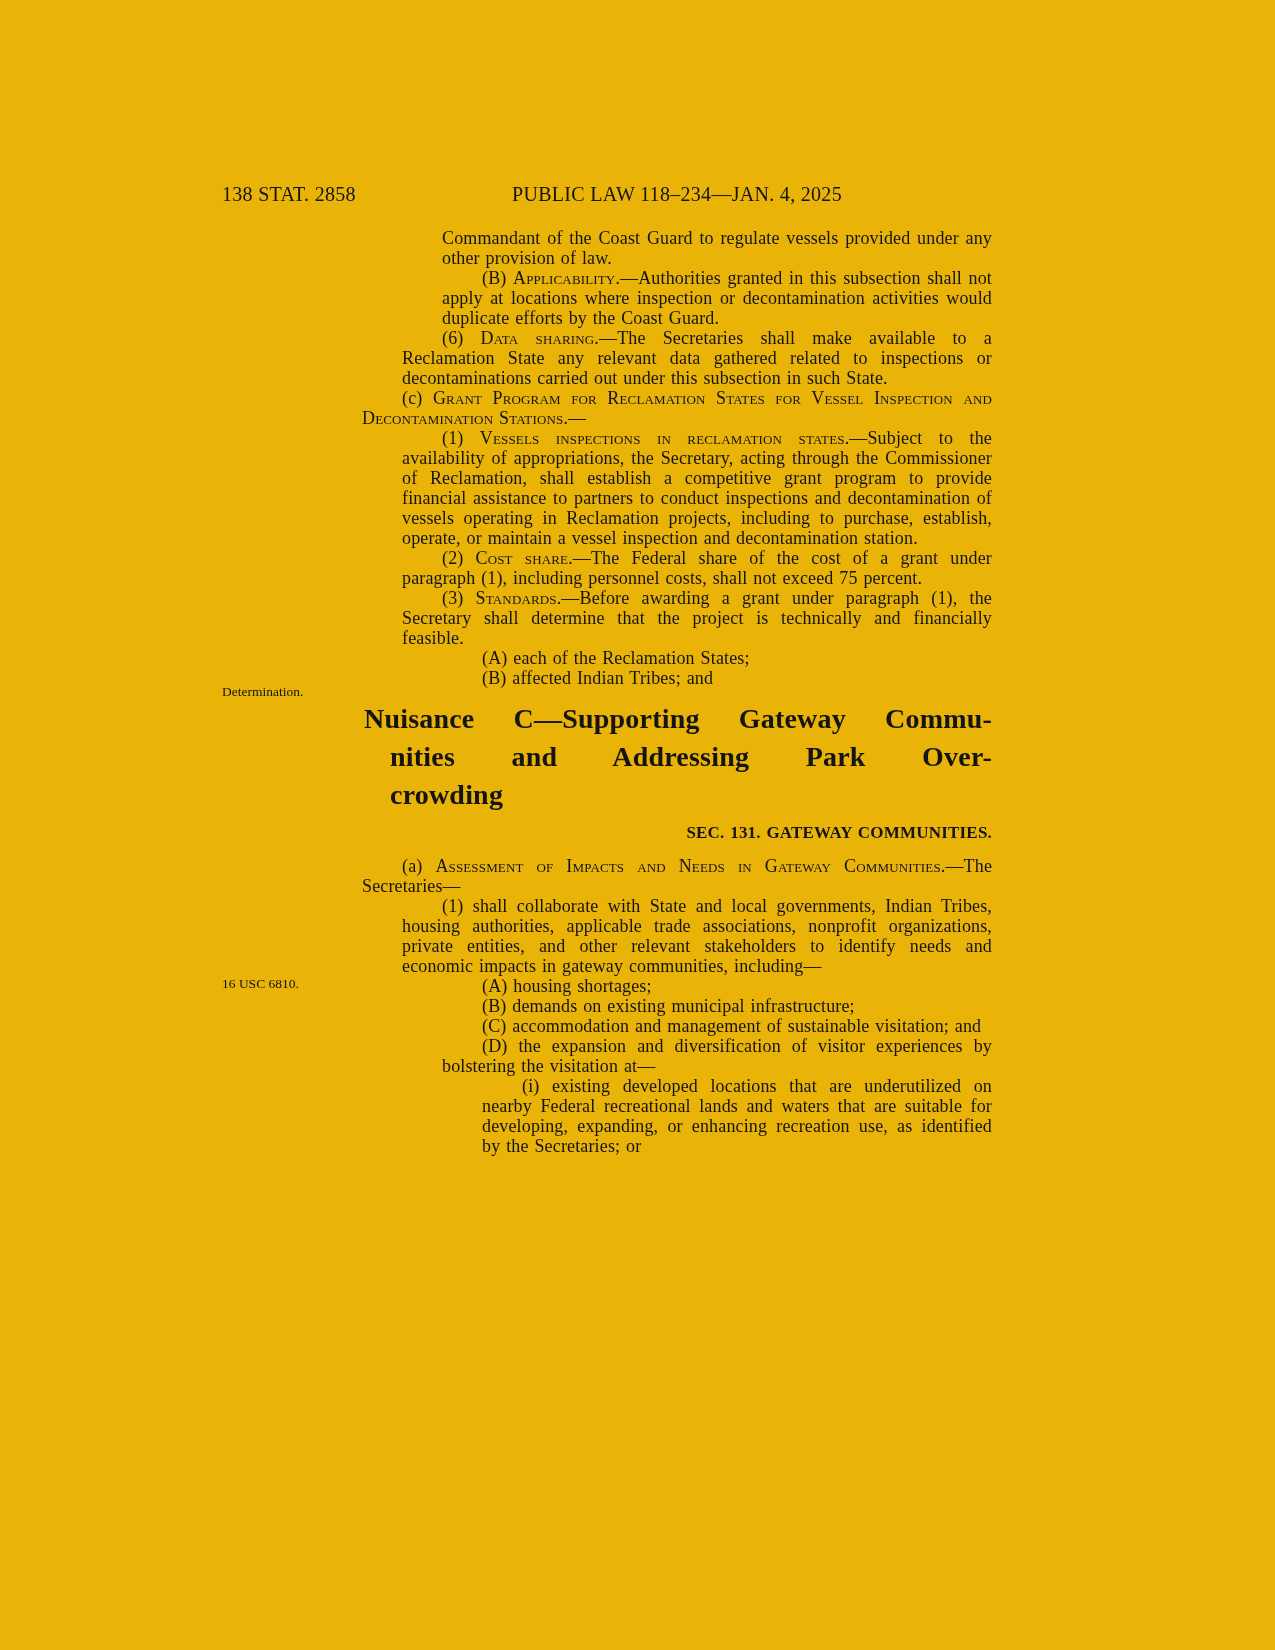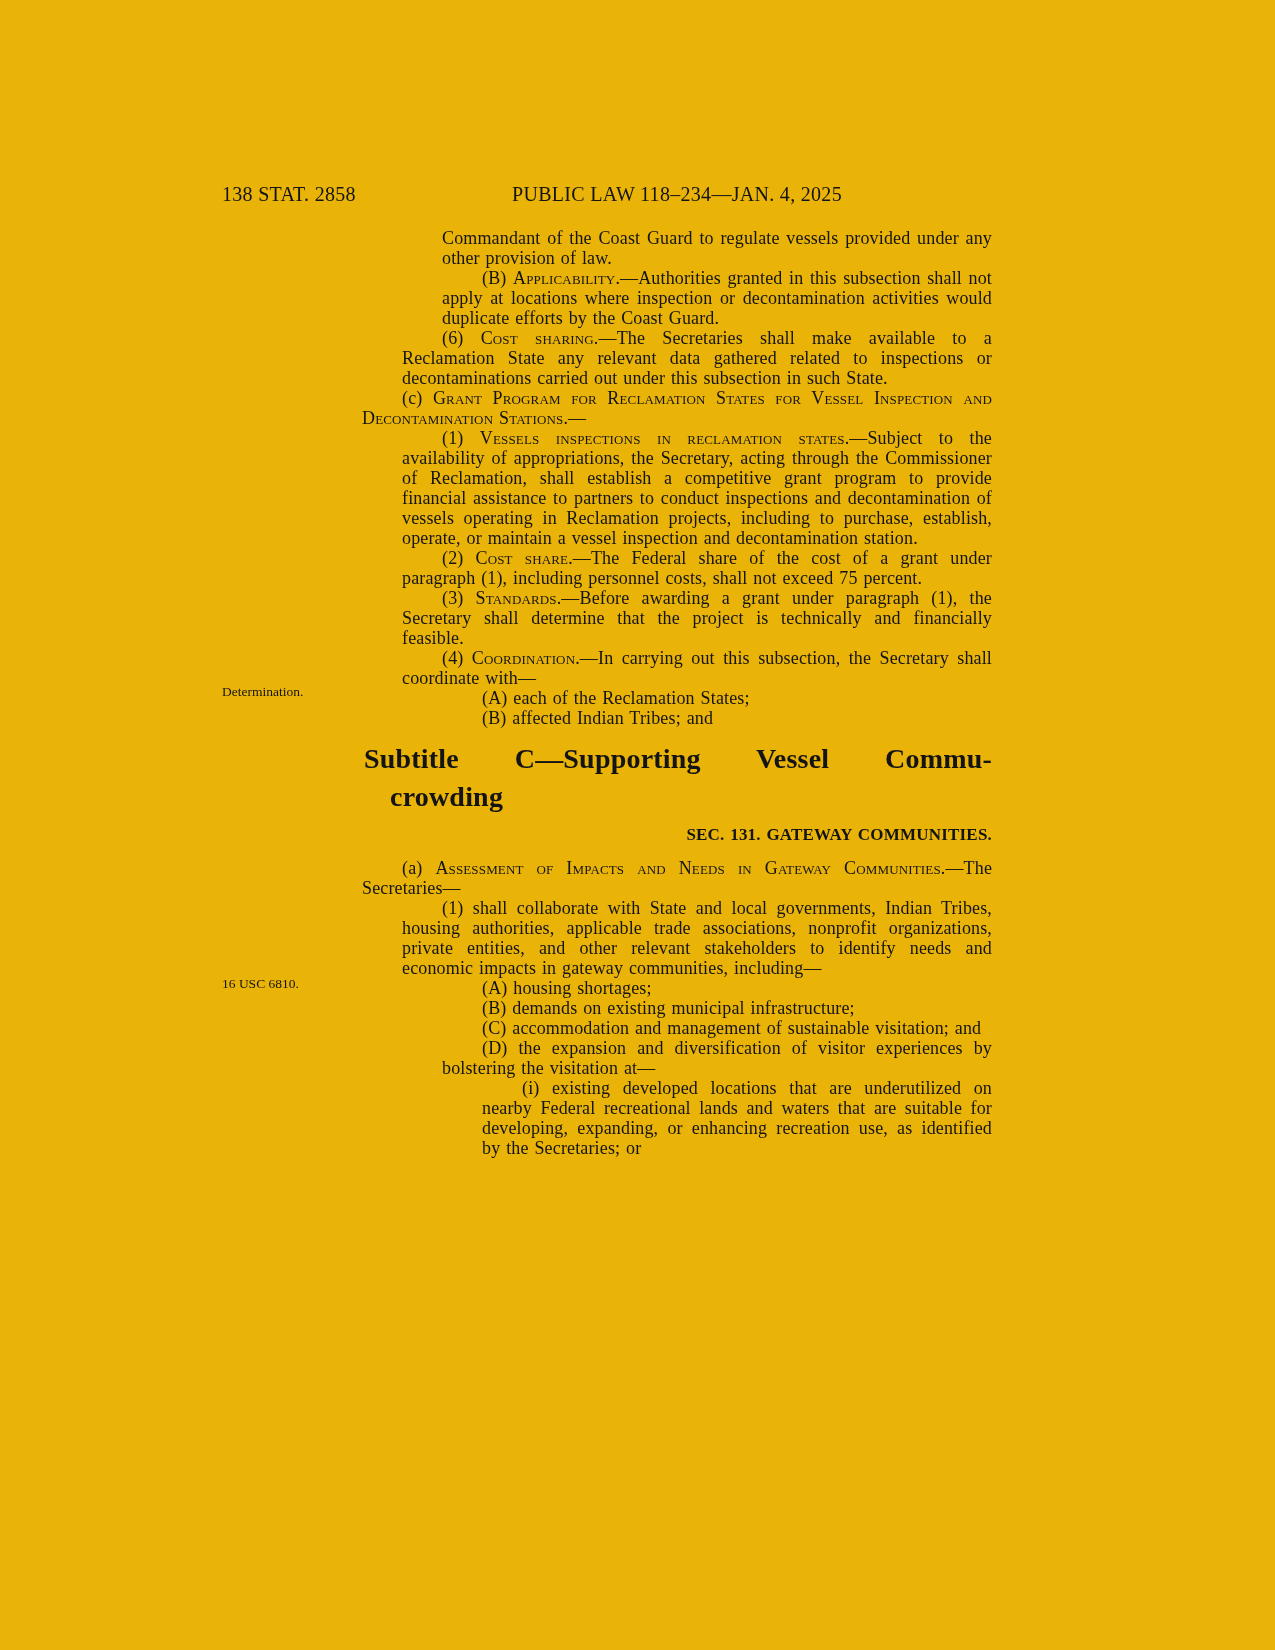--- a/index.html
+++ b/index.html
@@ -75,30 +75,30 @@
   </div>
 
   <div class="margin-col" id="margin-notes">
       <div class="margin-note" style="top: 684px;">Determination.</div>
       <div class="margin-note" style="top: 976px;">16 USC 6810.</div>
     </div>
 
   <div class="body-col" id="body-col">
       <p class="para level2"><span>Commandant of the Coast Guard to regulate vessels provided under any other provision of law.</span></p>
       <p class="para level2 fi"><span>(B) </span><span class="sc">Applicability</span><span>.—Authorities granted in this subsection shall not apply at locations where inspection or decontamination activities would duplicate efforts by the Coast Guard.</span></p>
-      <p class="para level1 fi"><span>(6) </span><span class="sc">Cost sharing</span><span>.—The Secretaries shall make available to a Reclamation State any relevant data gathered related to inspections or decontaminations carried out under this subsection in such State.</span></p>
+      <p class="para level1 fi"><span>(6) </span><span class="sc">Data sharing</span><span>.—The Secretaries shall make available to a Reclamation State any relevant data gathered related to inspections or decontaminations carried out under this subsection in such State.</span></p>
       <p class="para level0 fi"><span>(c) </span><span class="sc">Grant Program for Reclamation States for Vessel Inspection and Decontamination Stations</span><span>.—</span></p>
       <p class="para level1 fi"><span>(1) </span><span class="sc">Vessels inspections in reclamation states</span><span>.—Subject to the availability of appropriations, the Secretary, acting through the Commissioner of Reclamation, shall establish a competitive grant program to provide financial assistance to partners to conduct inspections and decontamination of vessels operating in Reclamation projects, including to purchase, establish, operate, or maintain a vessel inspection and decontamination station.</span></p>
       <p class="para level1 fi"><span>(2) </span><span class="sc">Cost share</span><span>.—The Federal share of the cost of a grant under paragraph (1), including personnel costs, shall not exceed 75 percent.</span></p>
       <p class="para level1 fi"><span>(3) </span><span class="sc">Standards</span><span>.—Before awarding a grant under paragraph (1), the Secretary shall determine that the project is technically and financially feasible.</span></p>
-      <p class="para level1 fi"><span>(4) </span><span class="sc">Coordination</span><span>.—In carrying out this subsection, the Secretary shall coordinate with—</span></p>
       <p class="para level2 fi"><span>(A) each of the Reclamation States;</span></p>
       <p class="para level2 fi"><span>(B) affected Indian Tribes; and</span></p>
       <div class="subtitle-heading">
-        <div class="subtitle-line just">Subtitle C—Supporting Vessel Commu-</div>
+        <div class="subtitle-line just">Nuisance C—Supporting Gateway Commu-</div>
+        <div class="subtitle-line cont just">nities and Addressing Park Over-</div>
         <div class="subtitle-line cont">crowding</div>
       </div>
       <div class="section-heading">SEC. 131. GATEWAY COMMUNITIES.</div>
       <p class="para level0 fi"><span>(a) </span><span class="sc">Assessment of Impacts and Needs in Gateway Communities</span><span>.—The Secretaries—</span></p>
       <p class="para level1 fi"><span>(1) shall collaborate with State and local governments, Indian Tribes, housing authorities, applicable trade associations, nonprofit organizations, private entities, and other relevant stakeholders to identify needs and economic impacts in gateway communities, including—</span></p>
       <p class="para level2 fi"><span>(A) housing shortages;</span></p>
       <p class="para level2 fi"><span>(B) demands on existing municipal infrastructure;</span></p>
       <p class="para level2 fi"><span>(C) accommodation and management of sustainable visitation; and</span></p>
       <p class="para level2 fi"><span>(D) the expansion and diversification of visitor experiences by bolstering the visitation at—</span></p>
       <p class="para level3 fi"><span>(i) existing developed locations that are underutilized on nearby Federal recreational lands and waters that are suitable for developing, expanding, or enhancing recreation use, as identified by the Secretaries; or</span></p>

